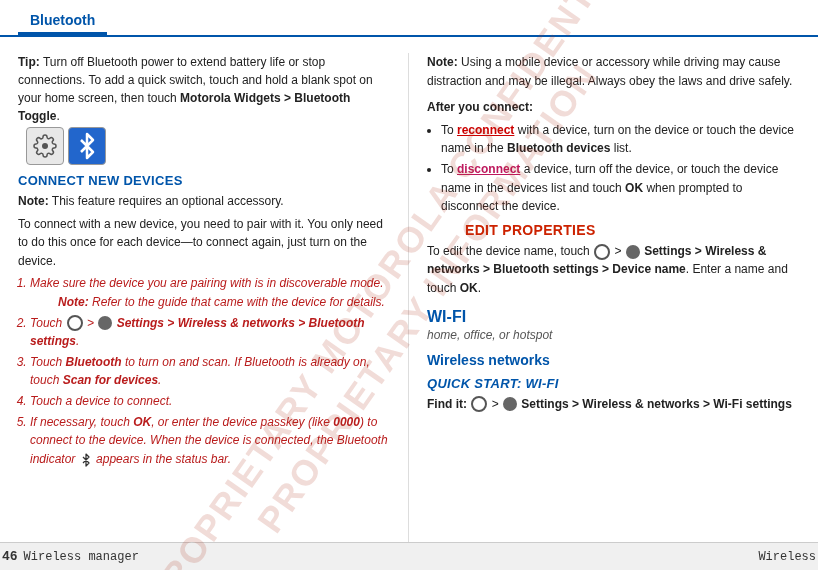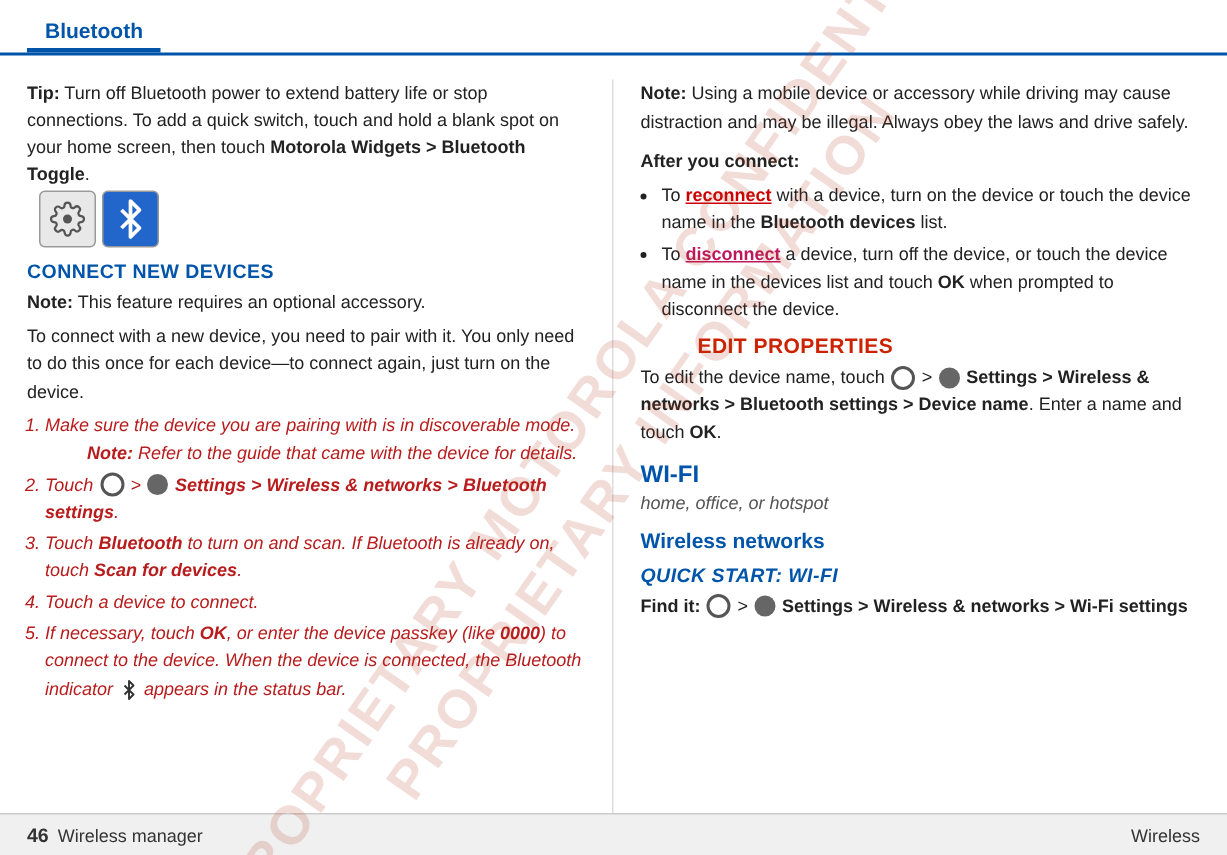--- a/index.html
+++ b/index.html
@@ -62,23 +62,24 @@
       padding: 0 18px 10px 18px;
     }
 
     
     .bottom-bar {
       height: 28px;
       background: #f0f0f0;
       border-top: 1px solid #ccc;
       display: flex;
       align-items: center;
-      padding: 0 18px;
+      padding: 0 2px;
       font-size: 12px;
       color: #333;
+      font-family: Liberation Mono, monospace;
     }
 
     
     .tip-section {
       display: flex;
       flex-direction: column;
       align-items: flex-start;
       margin-bottom: 8px;
     }
     .tip-text {

